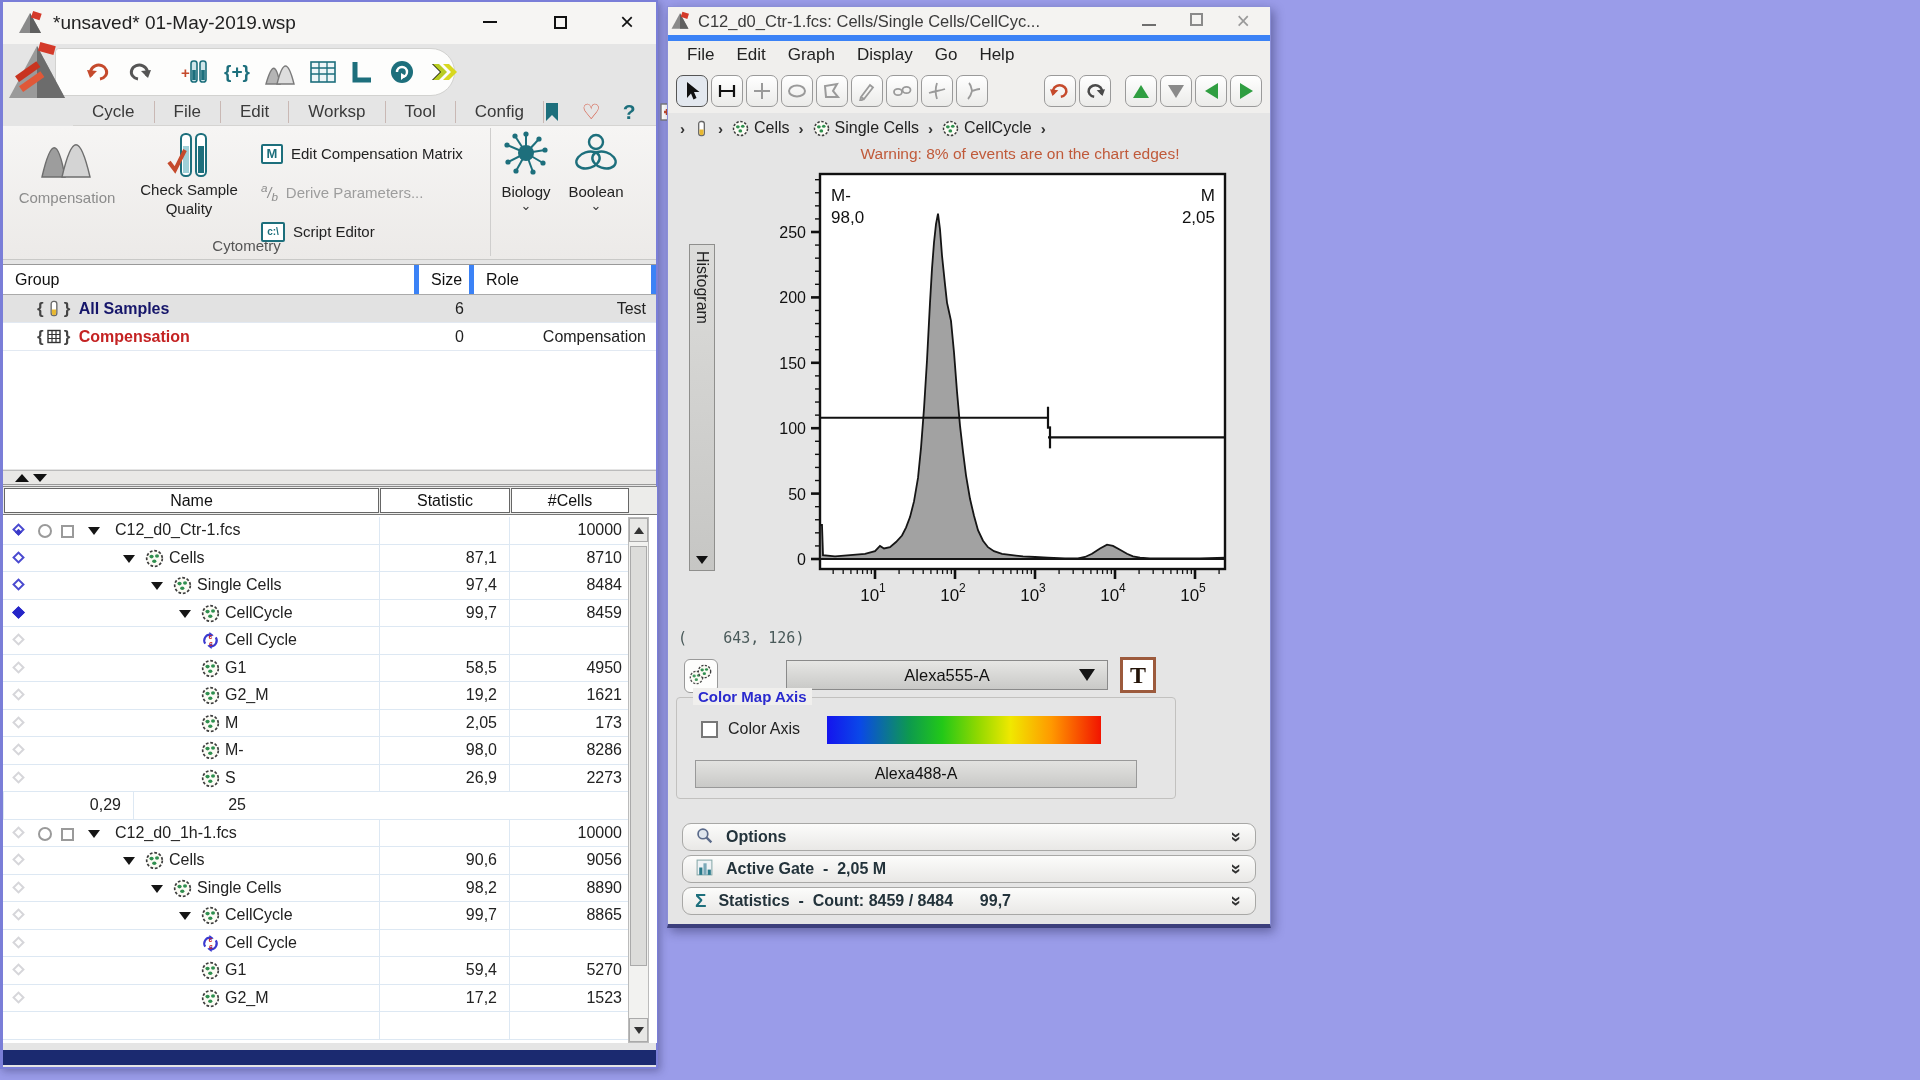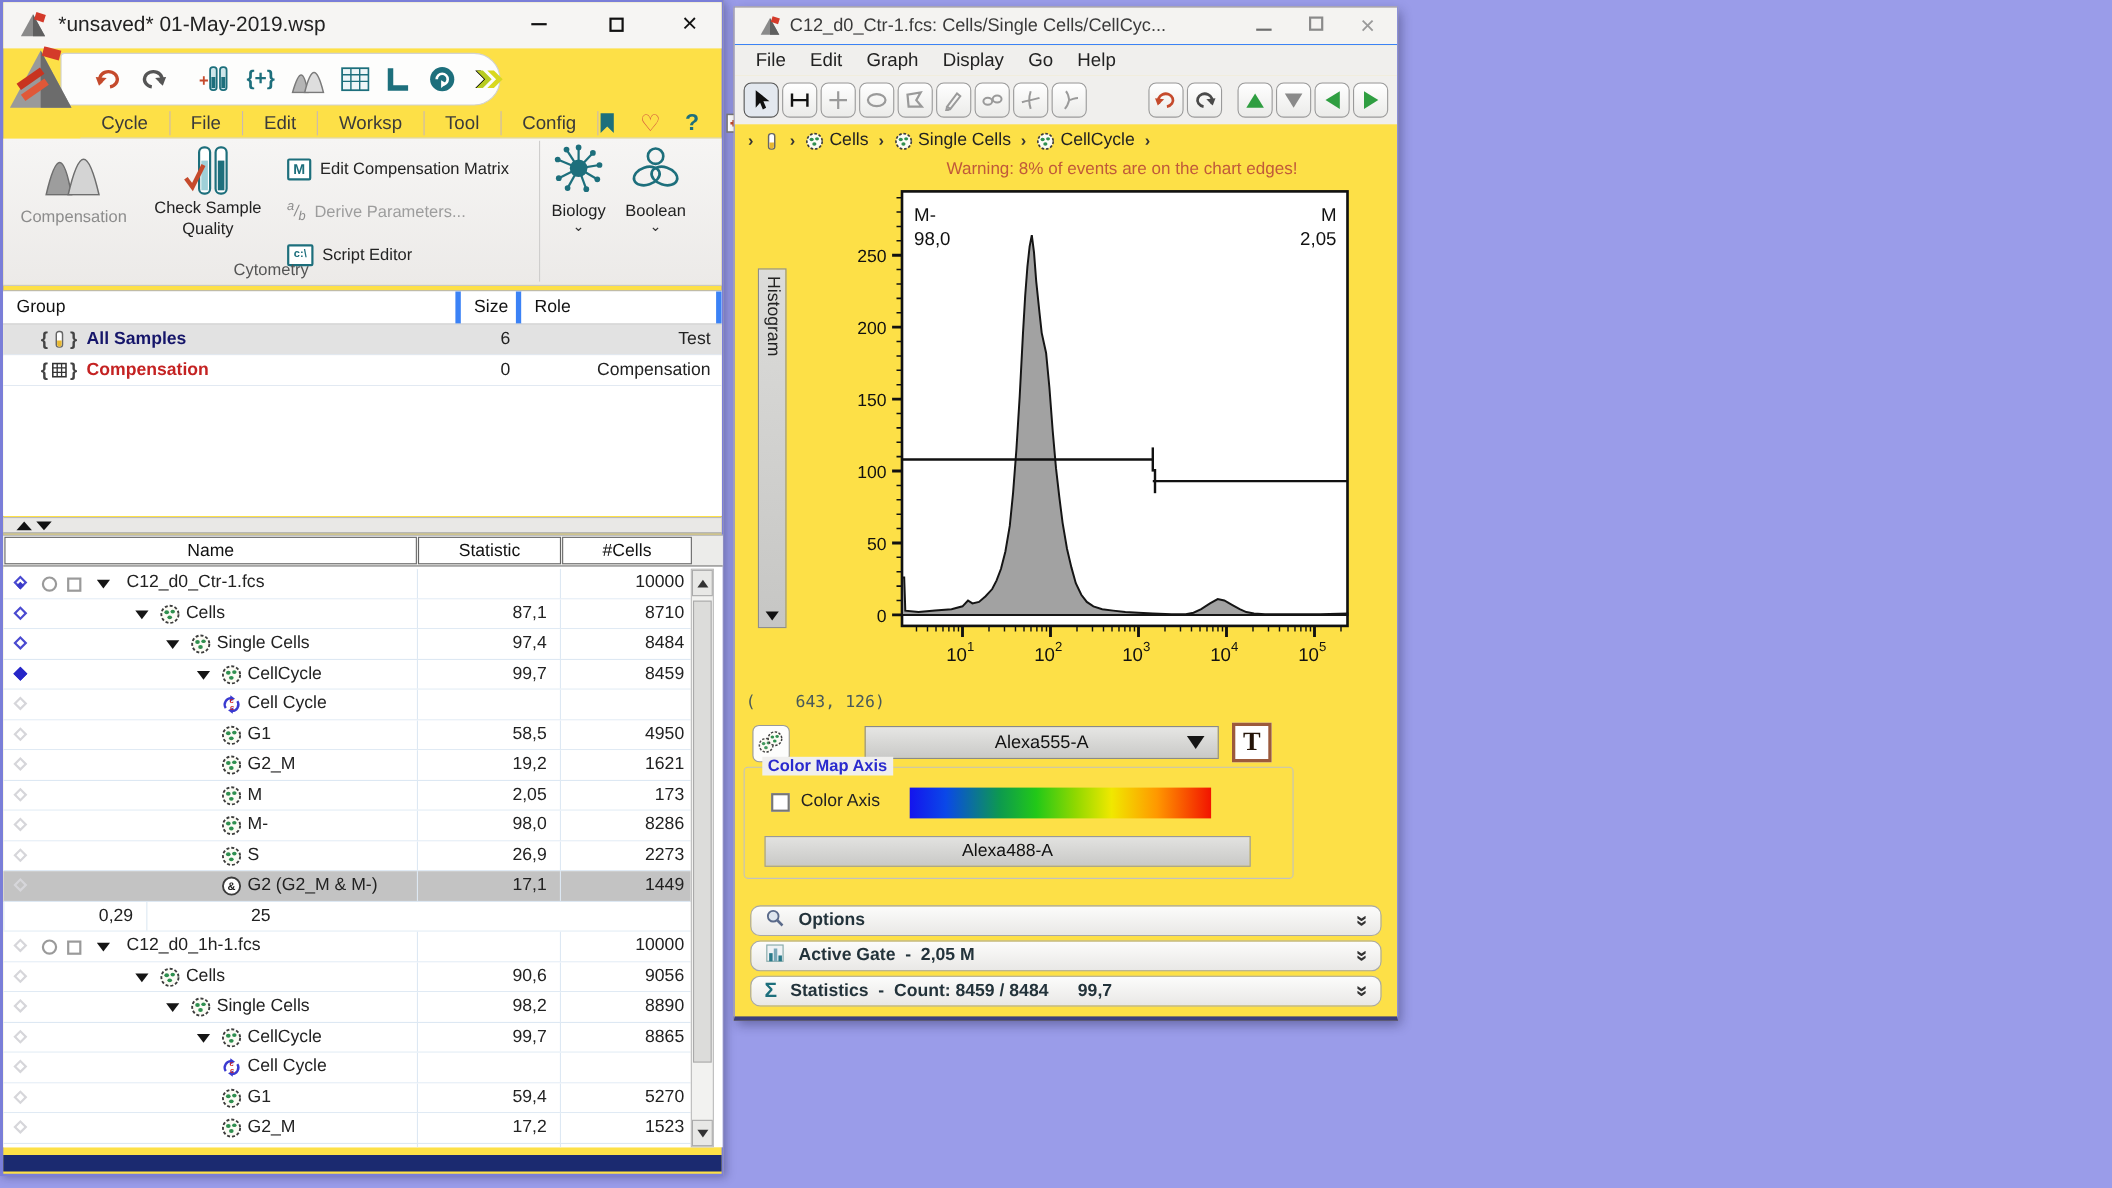--- a/index.html
+++ b/index.html
@@ -1,18 +1,18 @@
 <!DOCTYPE html>
 <html><head>
 <meta charset="utf-8">
 <style>
   *{box-sizing:border-box;margin:0;padding:0}
   html,body{width:1920px;height:1080px;overflow:hidden}
   body{background:#9a9ce9;font-family:"Liberation Sans",sans-serif;position:relative;color:#222}
-  .window{position:absolute;background:#fde047}
+  .window{position:absolute;background:#e5e5e5}
   
   #lw{left:0;top:0;width:658px;height:1069px;border:2px solid #7a7ed8;border-left-width:3px;box-shadow:2px 2px 8px rgba(20,20,60,.35)}
   .lw-title{position:absolute;left:0;top:0;right:0;height:42px;background:#f6f5f3;display:flex;align-items:center;padding-left:14px}
   .lw-title .ttl{font-size:19px;color:#222;margin-left:10px}
   .wctl{position:absolute;top:0;width:34px;height:40px;display:flex;align-items:center;justify-content:center;font-size:20px;color:#111;cursor:default}
   .minbar{width:14px;height:0;border-bottom:2px solid #111;display:inline-block}
   .maxbox{width:13px;height:13px;border:2px solid #111;display:inline-block}
   .lw-toolpill{position:absolute;left:52px;top:46px;width:400px;height:48px;background:#fdfdfc;border:1px solid #d2d2d0;border-radius:4px 26px 26px 4px;display:flex;align-items:center;gap:14px;padding-left:30px}
   .tpi{display:flex;align-items:center;justify-content:center;width:34px;height:34px}
   .tsep{width:1px;height:30px;background:#d8d8d6}
@@ -69,21 +69,21 @@
   .gsq{position:absolute;left:58px;top:8px;width:13px;height:13px;border:2px solid #9a9a9a}
   
   .t-scroll{position:absolute;right:8px;top:30px;width:21px;bottom:0;background:#f2f2f0;border:1px solid #bbb}
   .sc-btn{position:absolute;left:0;width:100%;height:24px;background:#e8e8e6;border:1px solid #aaa;display:flex;align-items:center;justify-content:center}
   .sc-thumb{position:absolute;left:1px;right:1px;top:28px;height:420px;background:#dcdcda;border:1px solid #aaa}
   .sarr-up{width:0;height:0;border-left:5px solid transparent;border-right:5px solid transparent;border-bottom:7px solid #333}
   .sarr-dn{width:0;height:0;border-left:5px solid transparent;border-right:5px solid transparent;border-top:7px solid #333}
   .navybar{position:absolute;left:0;bottom:2px;width:100%;height:15px;background:#1b2a70}
   
   #gw{left:667px;top:6px;width:604px;height:922px;border:1px solid #8b8fd8;border-bottom:4px solid #3c3f7c;box-shadow:3px 4px 10px rgba(20,20,60,.4)}
-  .gw-title{position:absolute;left:0;top:0;right:0;height:34px;background:#f4f3f1;display:flex;align-items:center;padding-left:22px;border-bottom:1px solid #3b82f6}
+  .gw-title{position:absolute;left:0;top:0;right:0;height:34px;background:#f4f3f1;display:flex;align-items:center;padding-left:2px;border-bottom:6px solid #3b82f6}
   .gw-title .ttl{font-size:16.5px;color:#3a3a3a;margin-left:8px}
   .gw-ctl{margin-left:auto;display:flex;align-items:center;gap:34px;padding-right:20px;color:#6e6e6e}
   .gw-menubar{position:absolute;left:0;top:34px;right:0;height:28px;display:flex;align-items:center;padding-left:8px;background:#f0efed}
   .gmenu{font-size:17px;color:#222;padding:0 11px}
   .gw-toolbar{position:absolute;left:0;top:62px;right:0;height:44px;display:flex;align-items:center;gap:3px;padding:0 8px;background:#f0efed}
   .tb{width:32px;height:32px;border:1px solid #9a9a9a;border-radius:7px;background:linear-gradient(#ffffff,#ebebe9);display:flex;align-items:center;justify-content:center}
   .tb.sel{background:#e3e8ef;border-color:#555}
   .tb-spacer{flex:1}
   .ctri-up{width:0;height:0;border-left:8px solid transparent;border-right:8px solid transparent;border-bottom:13px solid #2f9e41}
   .ctri-dn{width:0;height:0;border-left:8px solid transparent;border-right:8px solid transparent;border-top:13px solid #8a8a8a}
@@ -506,32 +506,20 @@
 
       <svg class="nicon" style="display: block; left: 198px;">
               <use href="#sym-cells"></use>
             </svg>
       <span class="nlabel" style="left: 222px;">S</span>
     </div>
     <div class="tr-stat">26,9</div>
     <div class="tr-cells">2273</div>
   </div>
 
-  <div class="t-row sel">
-    <div class="tr-name">
-      <span class="dia faint"></span>
-
-      <svg class="nicon" style="display: block; left: 198px;">
-              <use href="#sym-bool"></use>
-            </svg>
-      <span class="nlabel" style="left: 222px;">G2 (G2_M &amp; M-)</span>
-    </div>
-    <div class="tr-stat">17,1</div>
-    <div class="tr-cells">1449</div>
-  </div>
 
   <div class="t-row">
     <div class="tr-stat">0,29</div>
     <div class="tr-cells">25</div>
   </div>
 
   <div class="t-row">
     <div class="tr-name">
       <span class="dia faint"></span>
       <span class="gcir" style="display: block;"></span>

